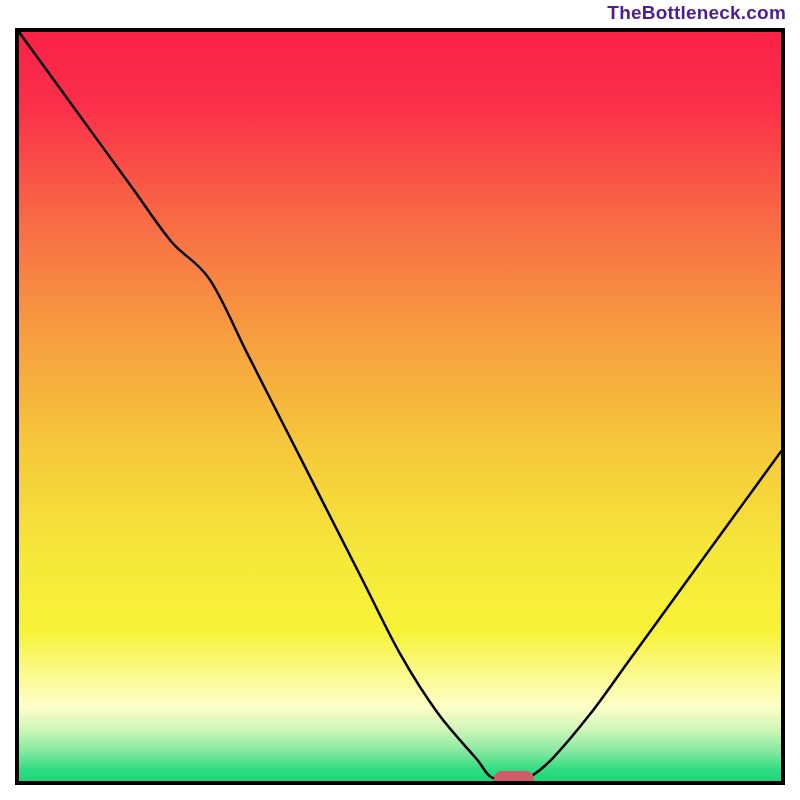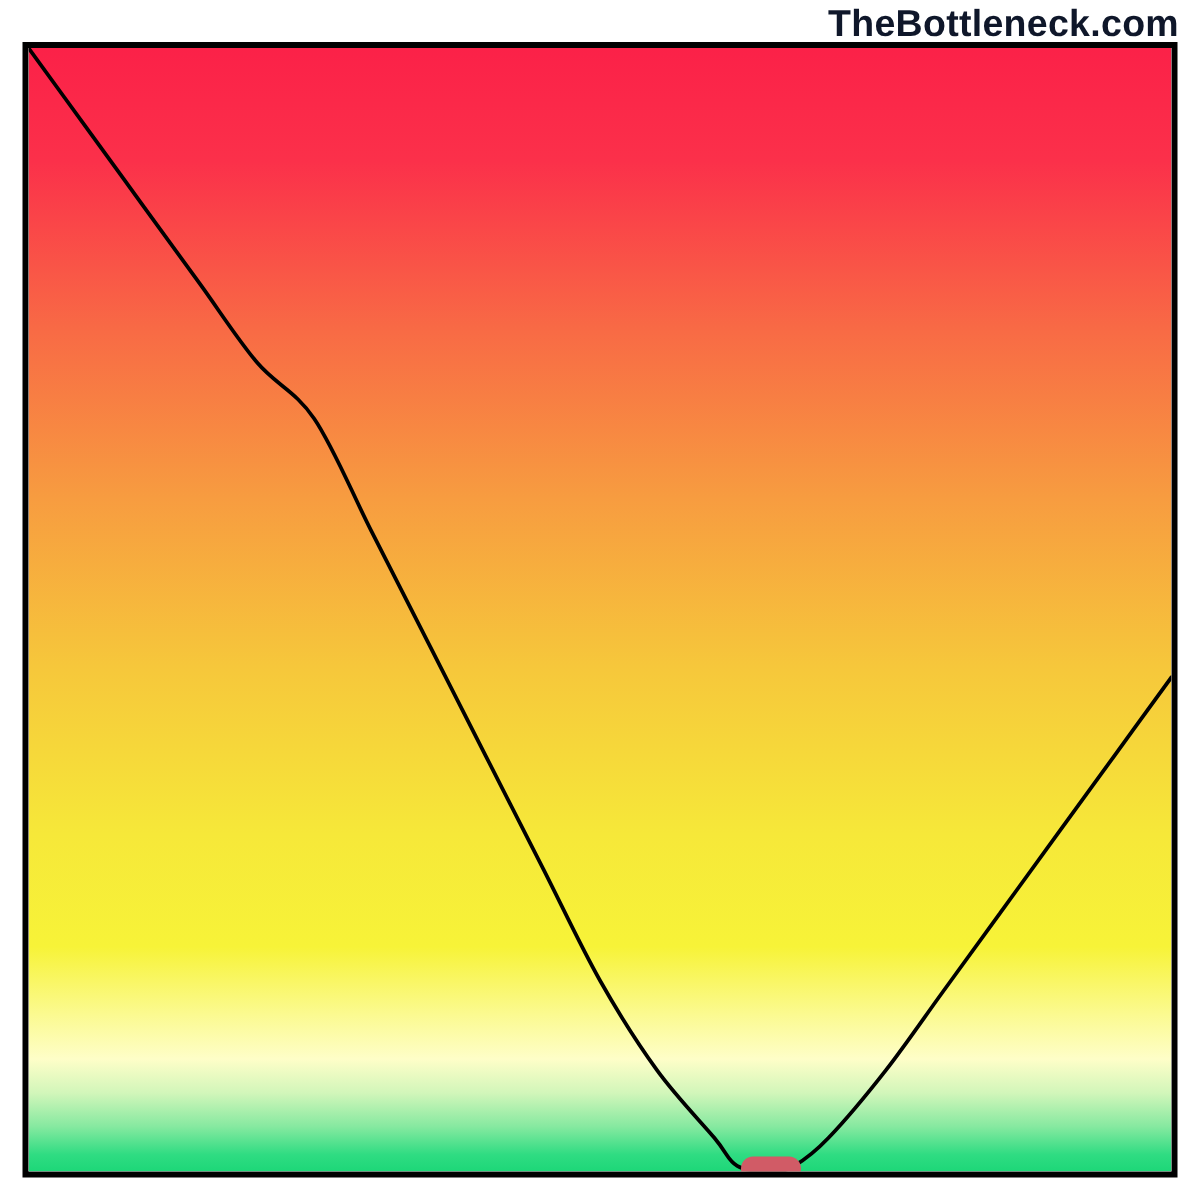--- a/index.html
+++ b/index.html
@@ -31,23 +31,23 @@
   }
   .curve-svg {
     position: absolute;
     inset: 0;
   }
   .watermark {
     position: absolute;
     top: 2px;
     right: 14px;
     font-family: Arial, Helvetica, sans-serif;
-    font-size: 25px;
+    font-size: 19px;
     font-weight: 600;
-    color: #0f172a;
+    color: #4c1d95;
     letter-spacing: 0.2px;
     text-align: center;
   }
   .marker {
     position: absolute;
     border-radius: 10px;
   }
 </style>
 </head>
 <body>

